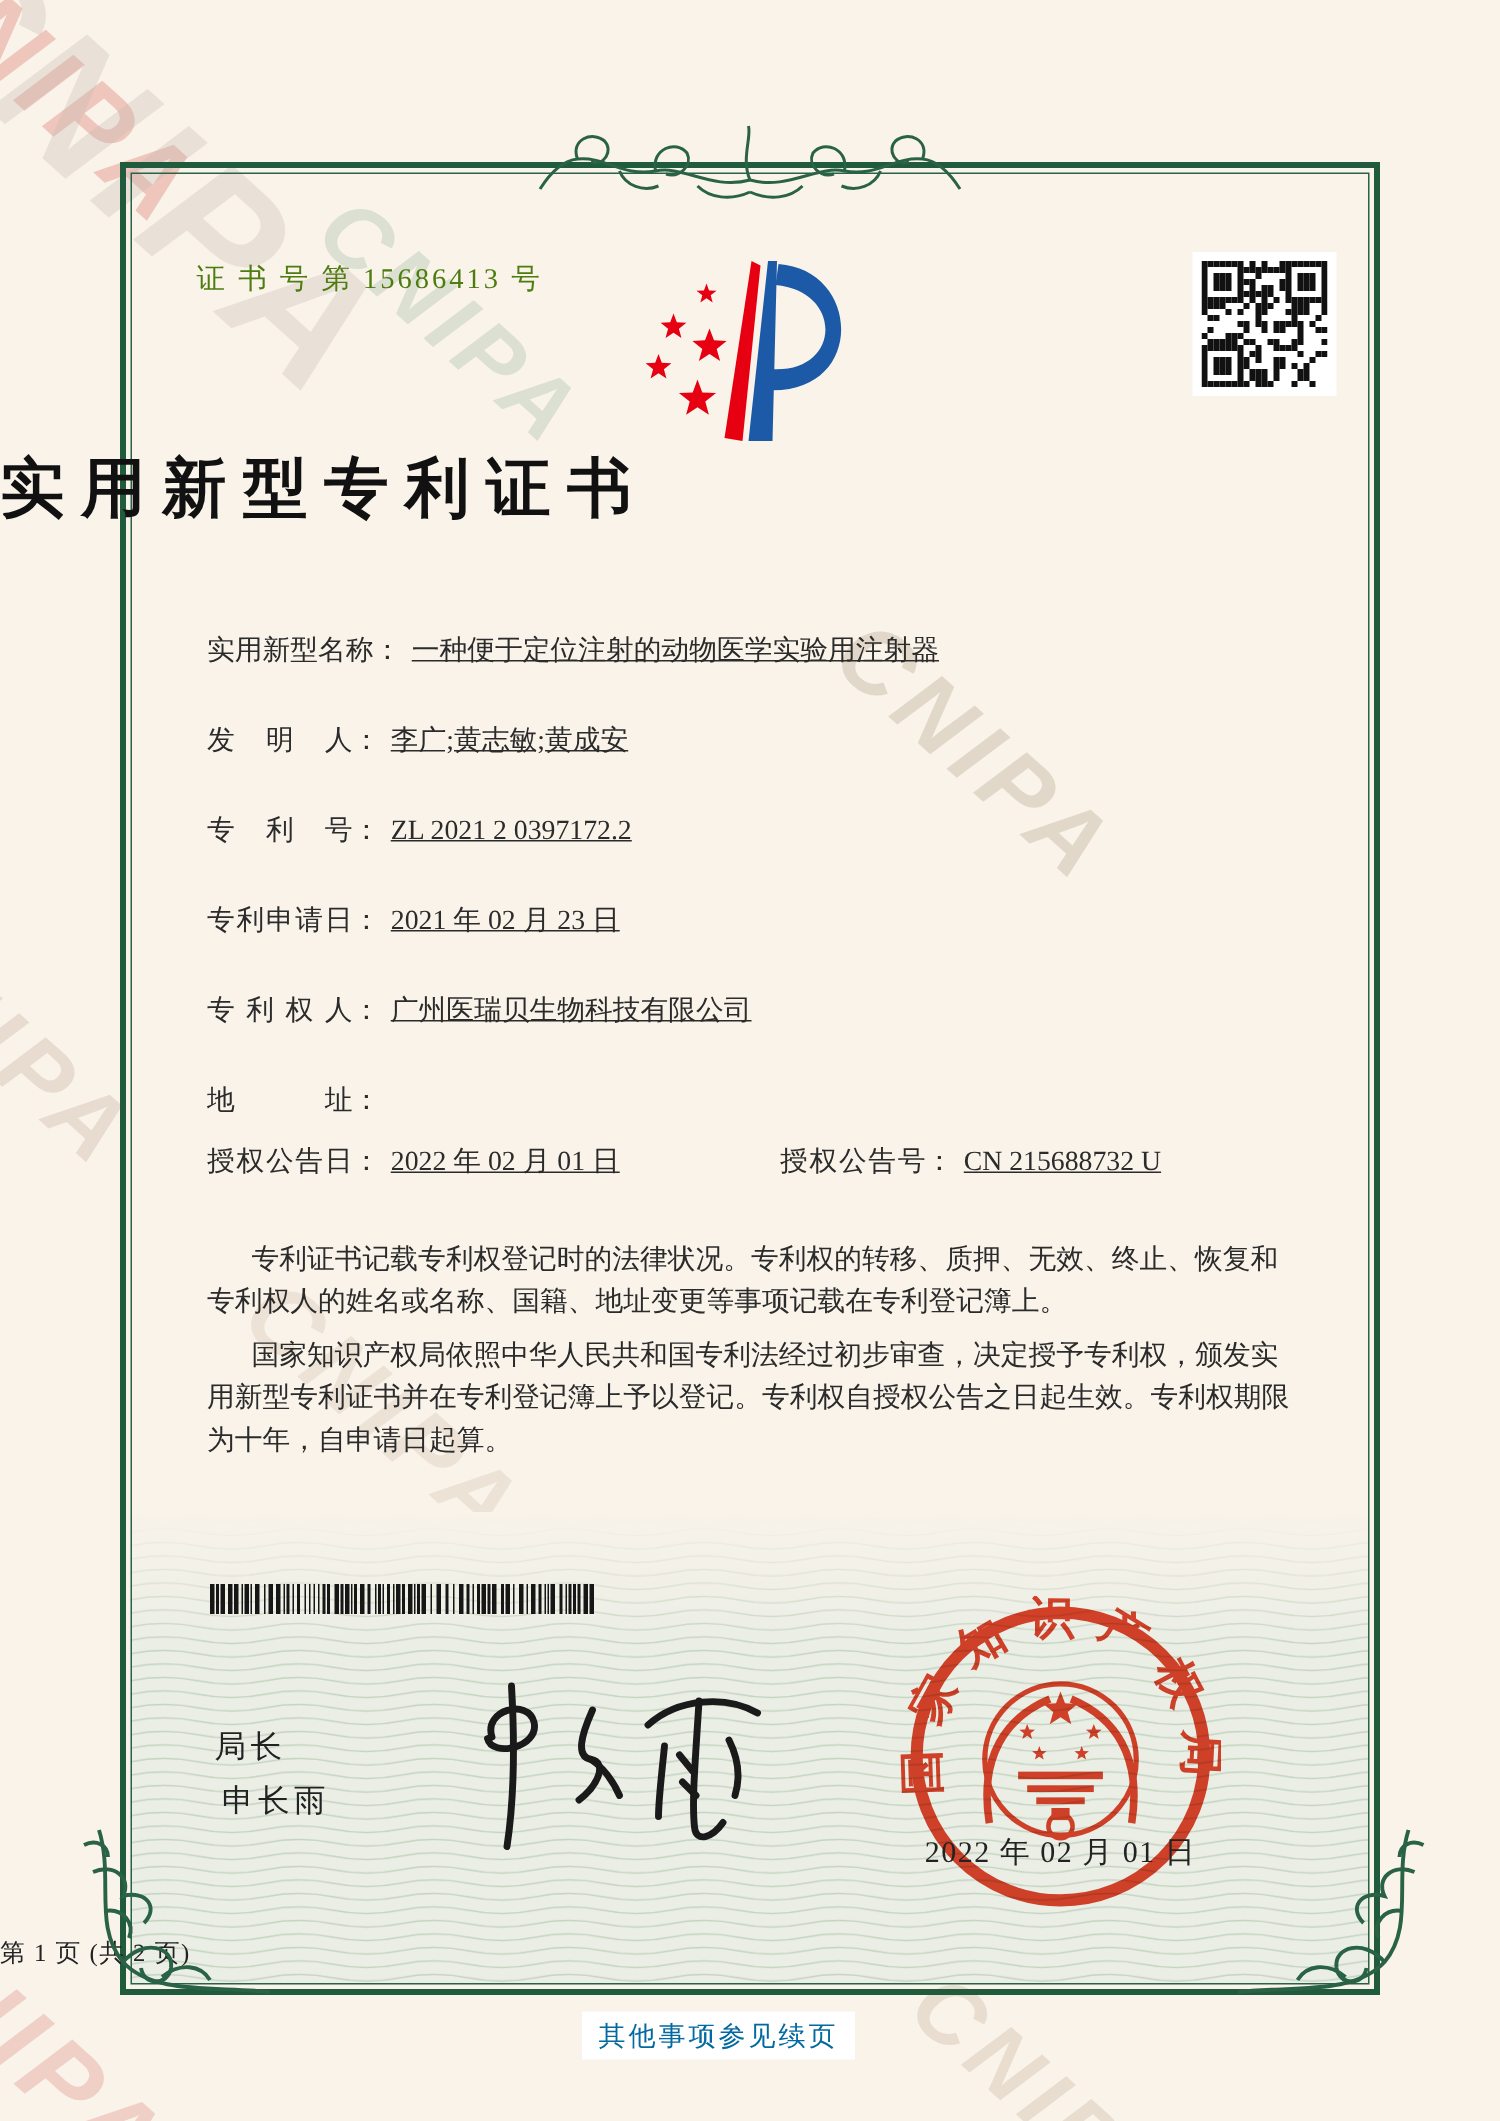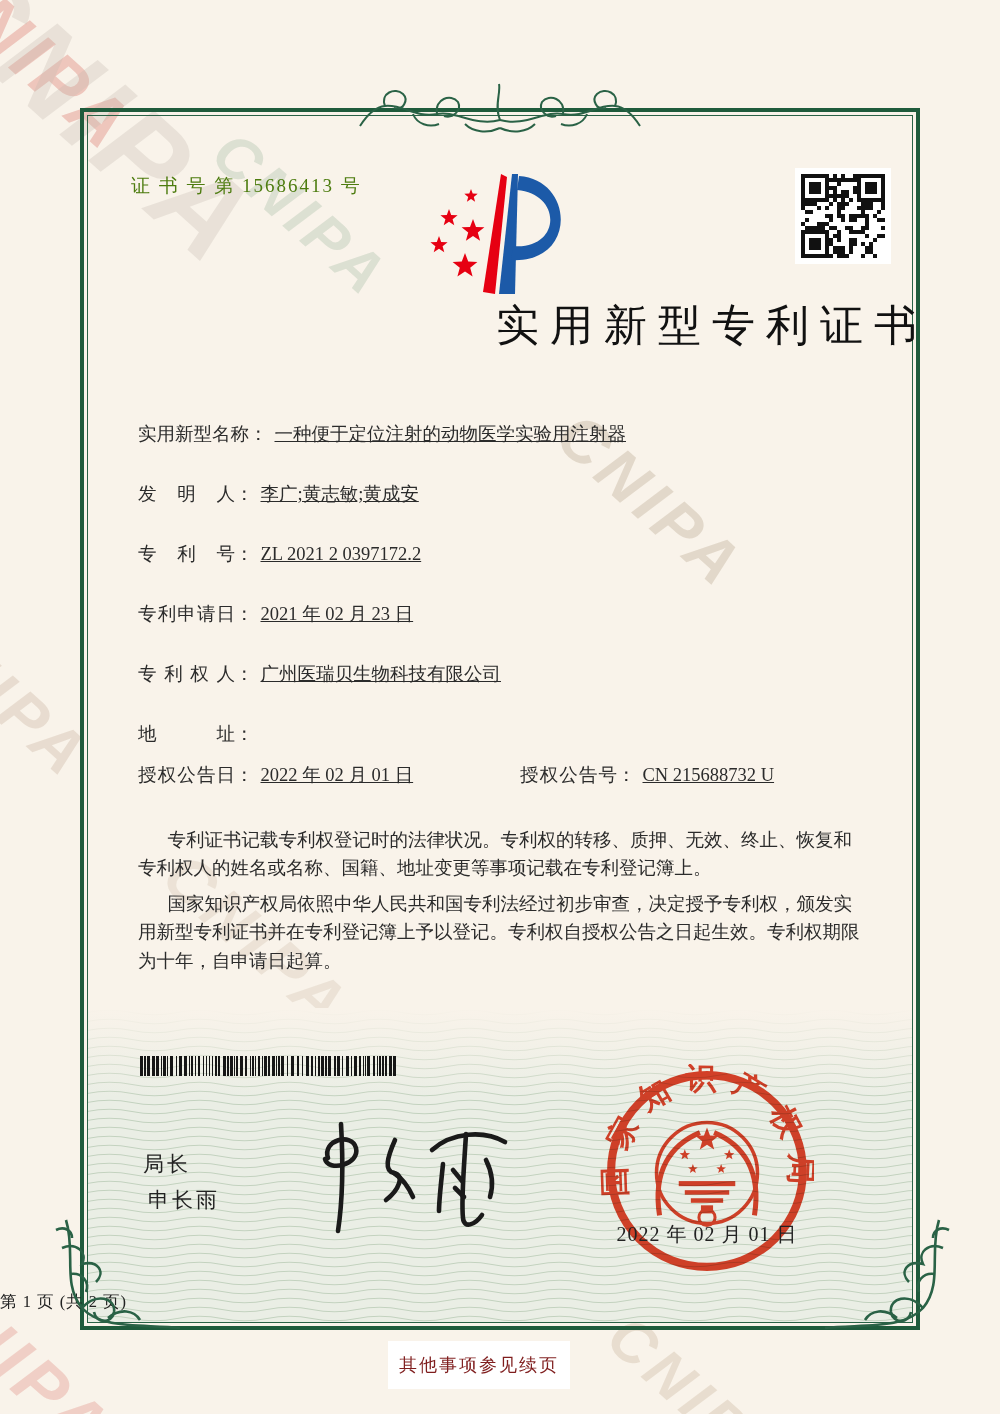--- a/index.html
+++ b/index.html
@@ -16,22 +16,22 @@
   
   .band{position:absolute;left:87px;top:1008px;width:826px;height:315px;z-index:1;background:#eaeee5;}
   .band svg{position:absolute;left:0;top:0;}
   .band .fade{position:absolute;left:0;top:0;width:100%;height:90px;
               background:linear-gradient(#f9f3ea,rgba(249,243,234,0));}
   
   .certno{position:absolute;left:131px;top:173px;font-size:19px;letter-spacing:2px;color:#4d7c0f;z-index:2;}
   .logo{position:absolute;left:423px;top:170px;z-index:2;}
   .qrbox{position:absolute;left:795px;top:168px;width:96px;height:96px;background:#fff;z-index:2;}
   .qrbox svg{position:absolute;left:6px;top:6px;}
-  .title{position:absolute;left:0;top:297px;width:928px;text-align:right;font-size:43px;
-         font-weight:normal;letter-spacing:11px;color:#111;z-index:2;}
+  .title{position:absolute;left:0;top:297px;width:928px;text-align:left;font-size:43px;
+         font-weight:bold;letter-spacing:11px;color:#111;z-index:2;}
   
   .fields{position:absolute;left:138px;top:421px;width:752px;font-size:18.5px;z-index:2;}
   .row{display:flex;align-items:flex-start;line-height:27px;margin-bottom:33px;}
   .row.addr{margin-bottom:14px;}
   .row.addr .val{line-height:28px;max-width:505px;}
   .lbl{display:inline-flex;justify-content:space-between;min-width:97px;white-space:nowrap;}
   .lbl i{font-style:normal;}
   .colon{margin-right:7px;}
   .val{flex:0 1 auto;text-decoration:underline;}
   .grant{position:relative;height:27px;}
@@ -42,22 +42,22 @@
   
   .barcode{position:absolute;left:140px;top:1056px;z-index:2;}
   .sig-title{position:absolute;left:143px;top:1150px;font-size:21px;letter-spacing:3px;z-index:2;color:#222;text-align:center;}
   .sig-name{position:absolute;left:148px;top:1186px;font-size:21px;letter-spacing:3px;z-index:2;color:#222;}
   .sig-script{position:absolute;left:298px;top:1118px;z-index:2;}
   .seal{position:absolute;left:600px;top:1064px;z-index:2;mix-blend-mode:multiply;opacity:.95;}
   .seal-date{position:absolute;left:600px;top:1221px;width:214px;text-align:center;font-size:20px;
              letter-spacing:1px;color:#222;z-index:3;}
   .pagenum{position:absolute;left:0;top:1291px;width:956px;text-align:left;font-size:16.5px;
            color:#222;z-index:2;letter-spacing:1px;}
-  .note{position:absolute;left:388px;top:1341px;width:182px;height:48px;background:#fff;z-index:2;
-        display:flex;align-items:center;justify-content:center;font-size:18px;letter-spacing:2px;color:#7f1d1d;}
+  .note{position:absolute;left:388px;top:1341px;width:182px;height:32px;background:#fff;z-index:2;
+        display:flex;align-items:center;justify-content:center;font-size:18px;letter-spacing:2px;color:#0369a1;}
   .ornament-top{position:absolute;left:355px;top:80px;z-index:3;}
   .corner{position:absolute;z-index:3;}
   .corner.left{left:48px;top:1218px;}
   .corner.right{left:822px;top:1218px;transform:scaleX(-1);}
 </style>
 </head>
 <body>
 
 <div class="wm" style="left:-35px;top:-60px;font-size:72px;color:rgba(222,130,120,.40);">CNIPA</div>
 <div class="wm" style="left:-5px;top:-70px;font-size:118px;color:rgba(195,185,175,.30);">CNIPA</div>

